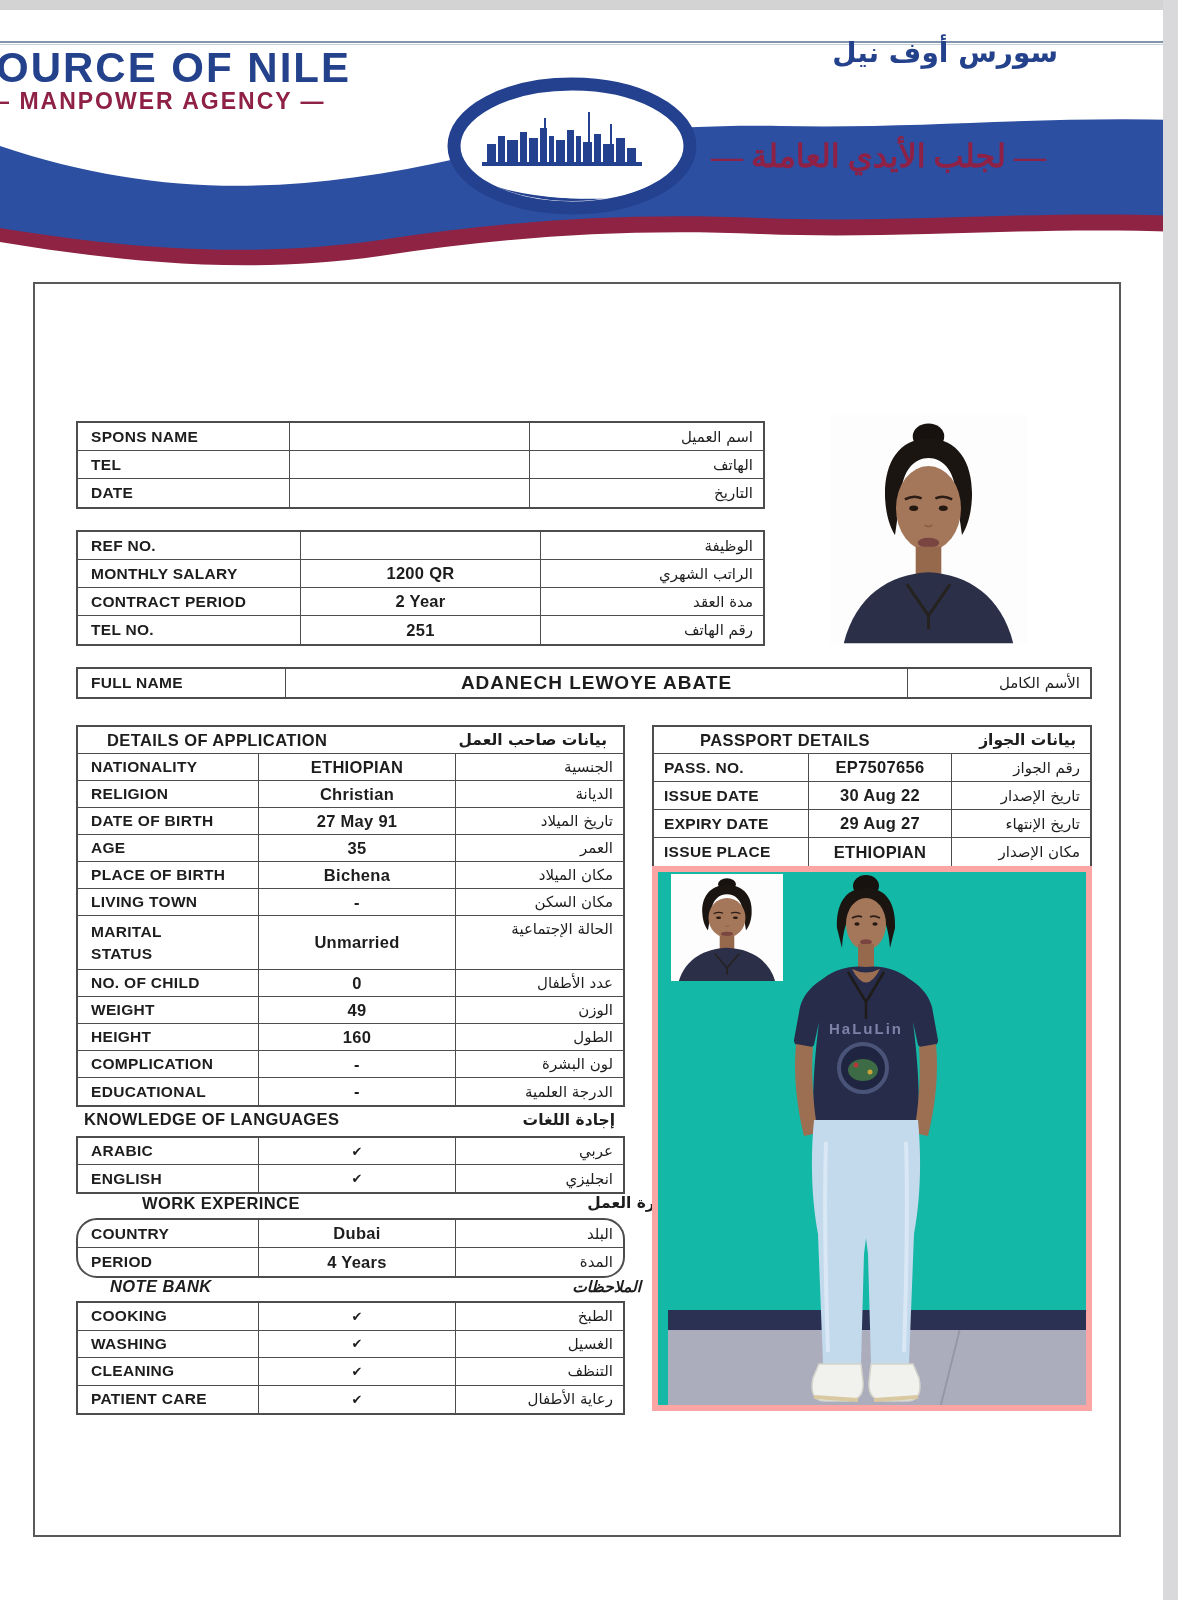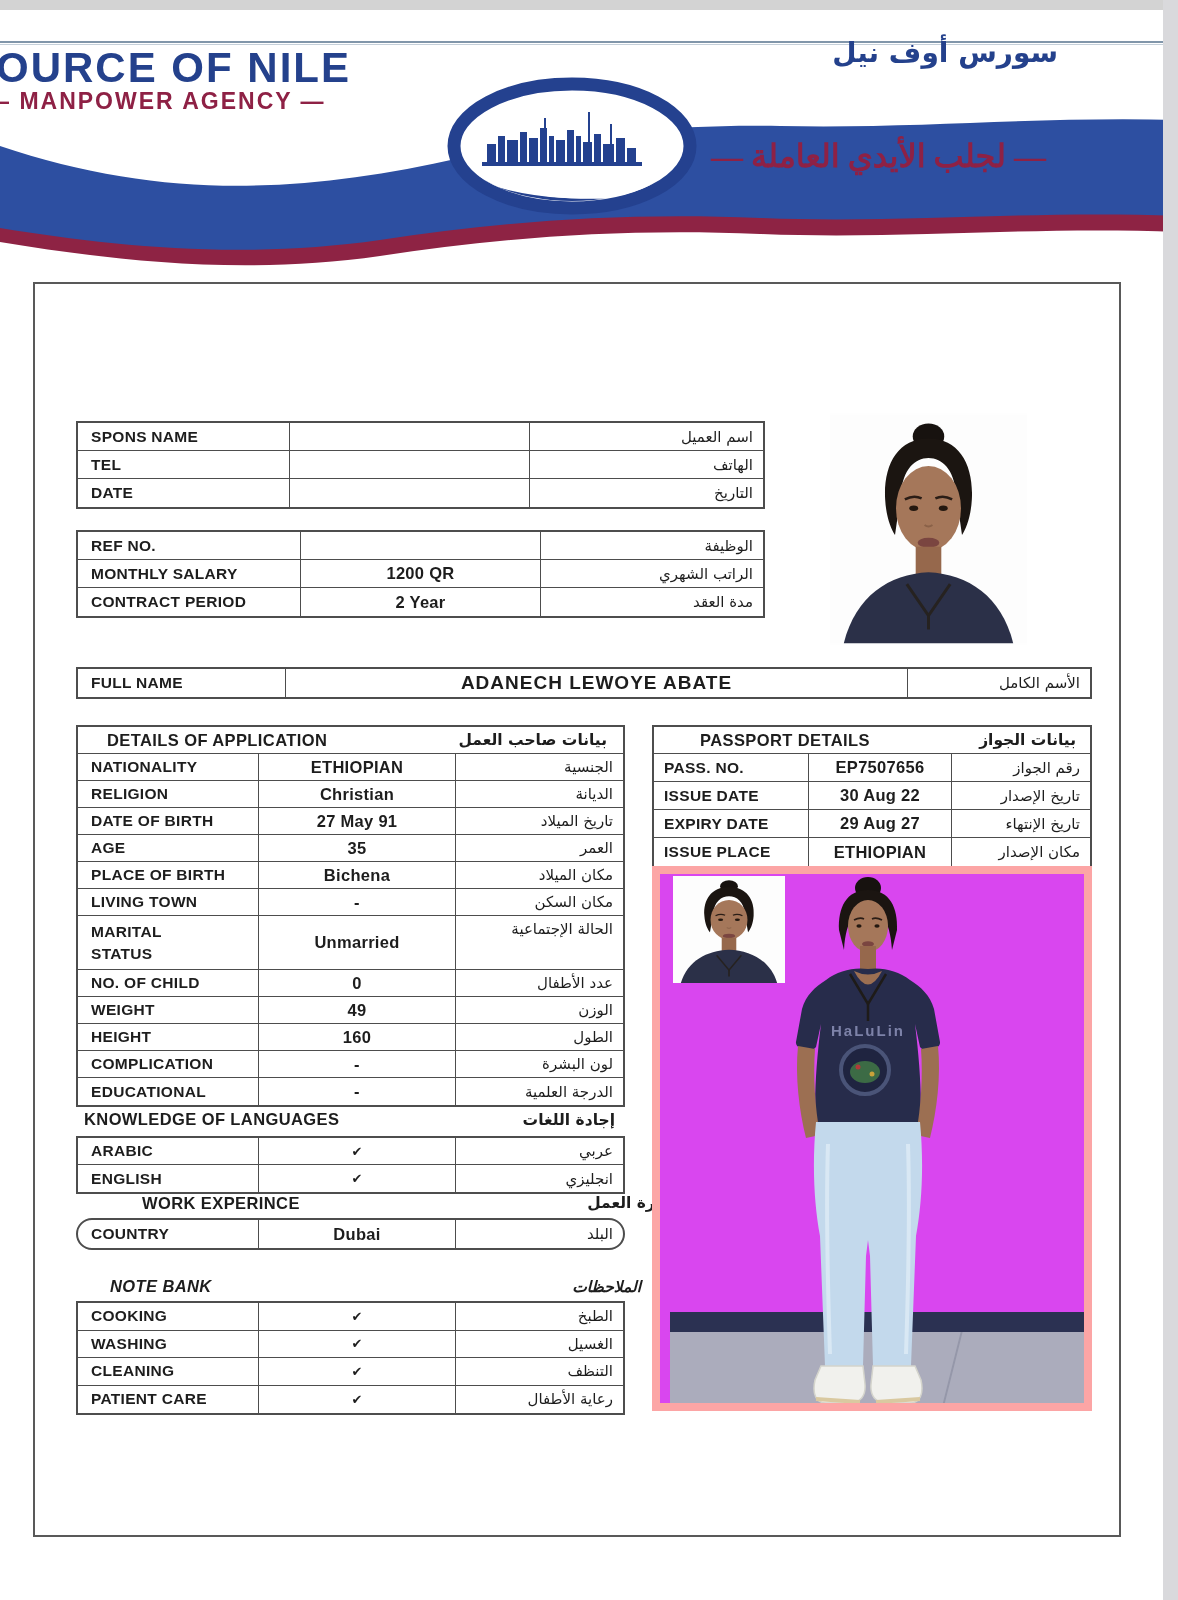--- a/index.html
+++ b/index.html
@@ -63,22 +63,22 @@
   
   .sechead{position:absolute;left:76px;width:549px;display:flex;justify-content:space-between;
            align-items:center;font-weight:bold;}
   .sechead .h-en{font-size:16.5px;letter-spacing:.4px;}
   .sechead .h-ar{font-family:"DejaVu Sans",sans-serif;font-size:15.5px;padding-right:18px;}
   .sh-lang{top:1103px;height:33px;padding-left:8px;}
   .sh-work{top:1188px;height:30px;padding-left:66px;}
   .sh-note{top:1272px;height:29px;padding-left:34px;font-style:italic;}
   
   .portrait{left:830px;top:413px;width:197px;height:232px;background:#fefefe;}
-  .photo-box{left:652px;top:866px;width:440px;height:545px;border:8px solid #fca5a5;
-             box-sizing:border-box;background:#d946ef;overflow:hidden;}
+  .photo-box{left:652px;top:866px;width:440px;height:545px;border:6px solid #fca5a5;
+             box-sizing:border-box;background:#14b8a6;overflow:hidden;}
   .skirting{position:absolute;left:10px;top:438px;width:421px;height:20px;background:#2b3152;}
   .floor{position:absolute;left:10px;top:458px;width:421px;height:85px;background:#abacbc;}
   .floor-seam{position:absolute;left:290px;top:458px;width:2px;height:85px;background:#9597a9;
               transform:skewX(-14deg);}
   .mini-photo{position:absolute;left:13px;top:2px;width:112px;height:107px;}
   .figure{position:absolute;left:108px;top:0px;width:200px;height:540px;}
 </style>
 </head>
 <body>
 
@@ -159,20 +159,25 @@
       <div class="trow">
         <div class="tcell c-label">MONTHLY SALARY</div>
         <div class="tcell c-value">1200 QR</div>
         <div class="tcell c-ar">الراتب الشهري</div>
       </div>
       <div class="trow">
         <div class="tcell c-label">CONTRACT PERIOD</div>
         <div class="tcell c-value">2 Year</div>
         <div class="tcell c-ar">مدة العقد</div>
       </div>
+      <div class="trow">
+        <div class="tcell c-label">TEL NO.</div>
+        <div class="tcell c-value">251</div>
+        <div class="tcell c-ar">رقم الهاتف</div>
+      </div>
     </div>
 
   <div class="dtable t-name">
       <div class="trow">
         <div class="tcell c-label">FULL NAME</div>
         <div class="tcell c-value">ADANECH LEWOYE ABATE</div>
         <div class="tcell c-ar">الأسم الكامل</div>
       </div>
     </div>
 
@@ -263,20 +268,25 @@
 
   <div class="sechead sh-work">
     <span class="h-en">WORK EXPERINCE</span>
     <span class="h-ar">خبرة العمل</span>
   </div>
   <div class="dtable t-work">
       <div class="trow">
         <div class="tcell c-label">COUNTRY</div>
         <div class="tcell c-value">Dubai</div>
         <div class="tcell c-ar">البلد</div>
+      </div>
+      <div class="trow">
+        <div class="tcell c-label">PERIOD</div>
+        <div class="tcell c-value">4 Years</div>
+        <div class="tcell c-ar">المدة</div>
       </div>
     </div>
 
   <div class="sechead sh-note">
     <span class="h-en">NOTE BANK</span>
     <span class="h-ar">الملاحظات</span>
   </div>
   <div class="dtable t-note">
       <div class="trow">
         <div class="tcell c-label">COOKING</div>

